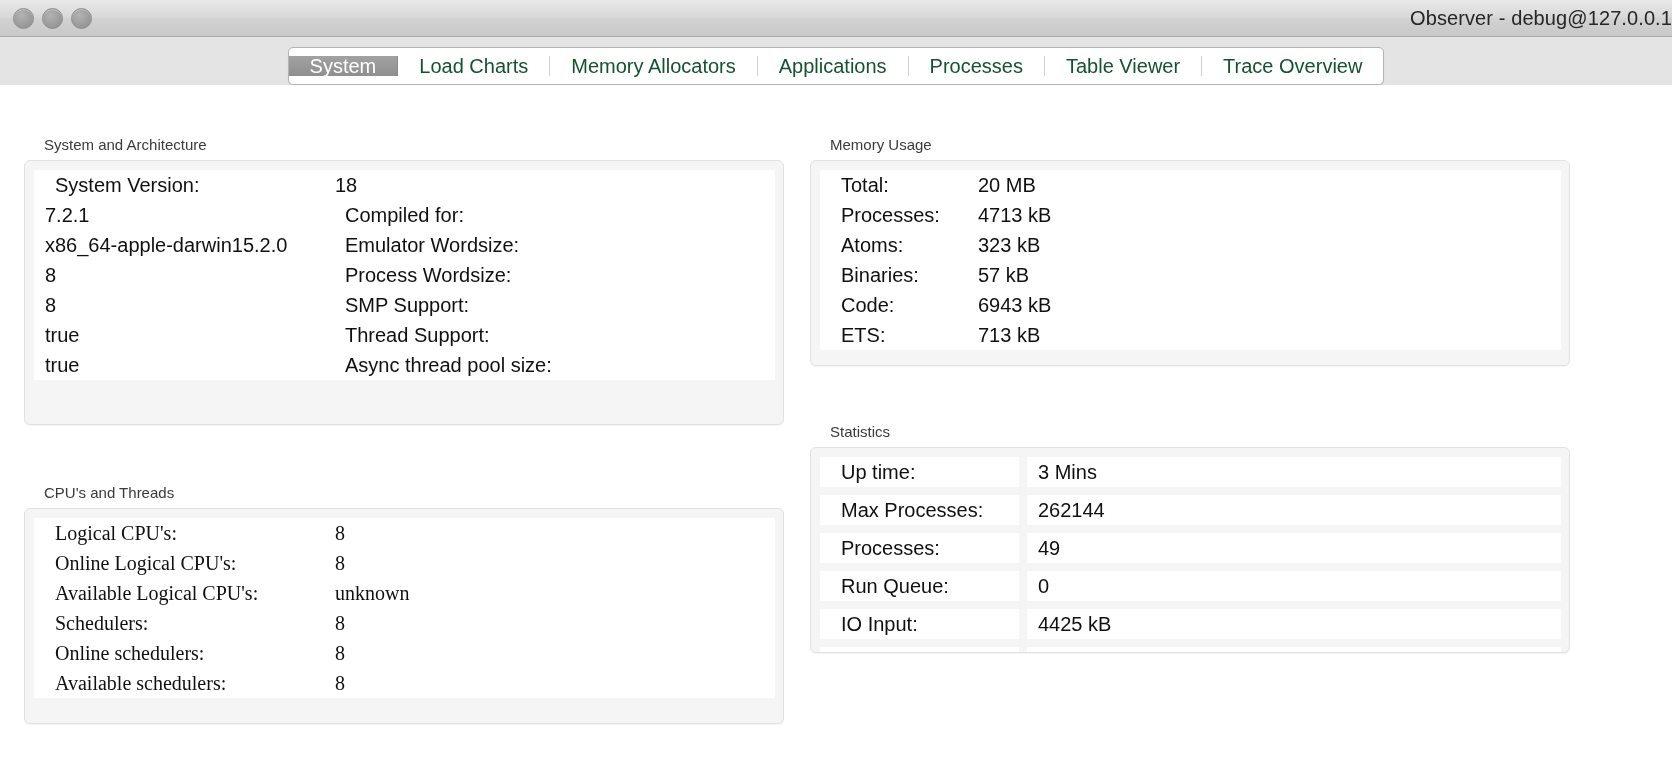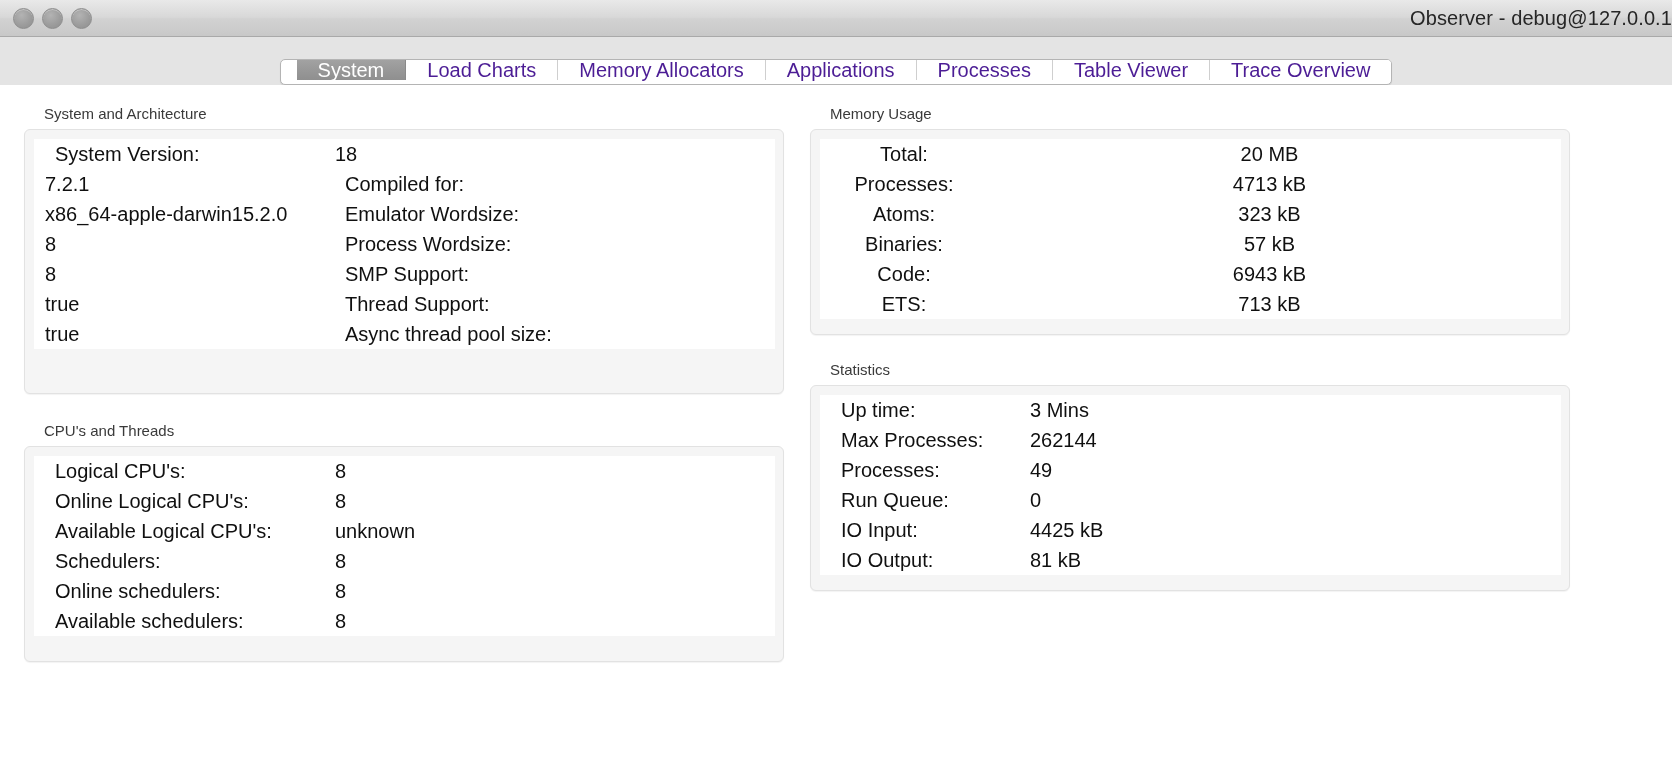--- a/index.html
+++ b/index.html
@@ -64,37 +64,36 @@
     height: 48px;
     background: #e4e4e4;
     display: flex;
     align-items: flex-end;
     justify-content: center;
     padding-bottom: 0;
   }
 
   .tabstrip {
     display: flex;
-    align-items: flex-start;
-    height: 26px;
+    align-items: center;
+    height: 38px;
     border: 1px solid #b4b4b4;
     border-radius: 5px;
     overflow: hidden;
     background: #ffffff;
     box-shadow: 0 1px 1px rgba(0,0,0,0.10);
-    padding-left: 16px;
   }
 
   .tab {
     display: flex;
     align-items: center;
     justify-content: center;
     padding: 0 21px;
     font-size: 20px;
-    color: #4c1d95;
+    color: #14532d;
     background: #ffffff;
     border-right: 1px solid #cfcfcf;
     white-space: nowrap;
     cursor: default;
     line-height: 1;
   }
   .tab:last-child { border-right: none; }
 
   .tab.selected {
     background: linear-gradient(to bottom, #a2a2a2 0%, #989898 50%, #8f8f8f 100%);
@@ -114,39 +113,40 @@
 
   .column { flex: 1 1 0; min-width: 0; }
   .column.left  { max-width: 760px; }
   .column.right { max-width: 760px; }
 
   .group-title {
     font-size: 15px;
     color: #3a3a3a;
     padding: 4px 0 7px 20px;
     font-family: "Liberation Sans", sans-serif;
+    margin-top: 31px;
   }
 
   .panel {
     background: #f5f5f5;
     border: 1px solid #e2e2e2;
     border-radius: 6px;
     padding: 9px 8px 9px 9px;
     box-shadow: 0 1px 1px rgba(0,0,0,0.05);
   }
 
   .grid {
     display: grid;
     background: transparent;
   }
 
   .grid.sysarch  { grid-template-columns: 290px 1fr; }
-  .grid.cpus     { grid-template-columns: 290px 1fr; }
-  .grid.memory   { grid-template-columns: 147px 1fr; text-align: center; }
-  .grid.stats    { grid-template-columns: 199px 1fr; }
+  .grid.cpus     { grid-template-columns: 290px 1fr; font-family: Liberation Serif, serif; }
+  .grid.memory   { grid-template-columns: 147px 1fr; }
+  .grid.stats    { grid-template-columns: 199px 1fr; gap: 8px; }
 
   .cell {
     background: #ffffff;
     font-size: 20px;
     color: #101010;
     line-height: 30px;
     height: 30px;
     white-space: nowrap;
     overflow: hidden;
   }

